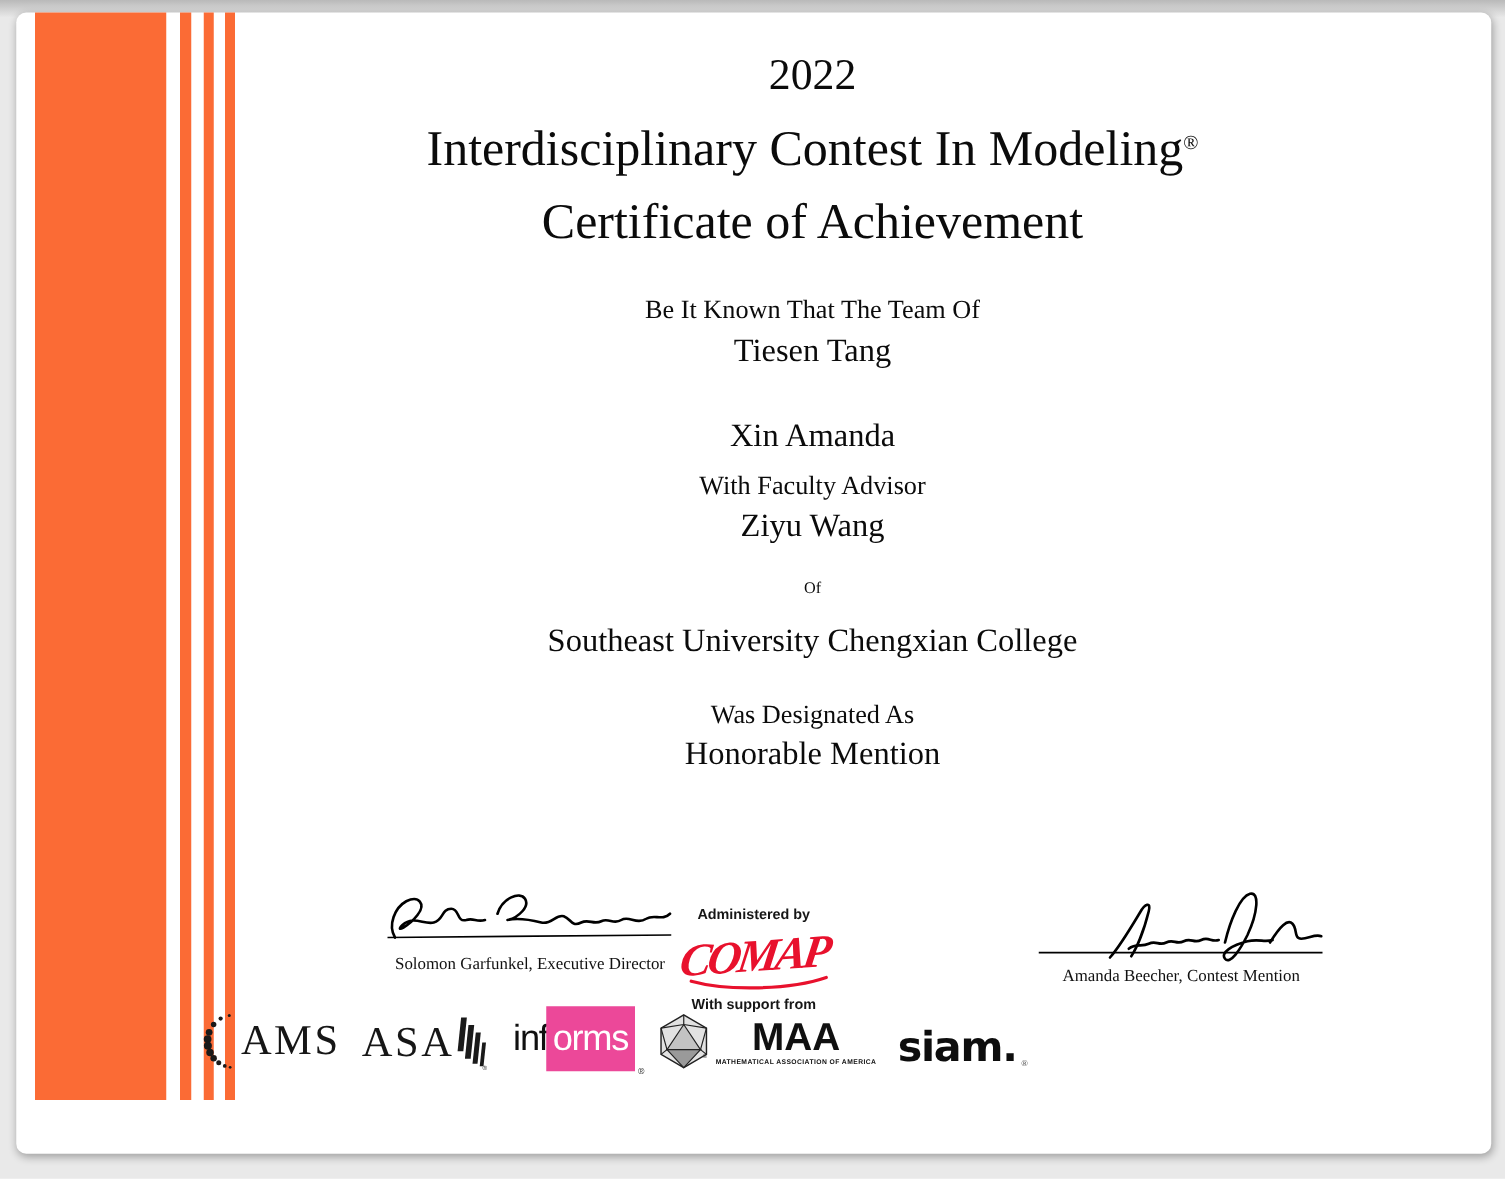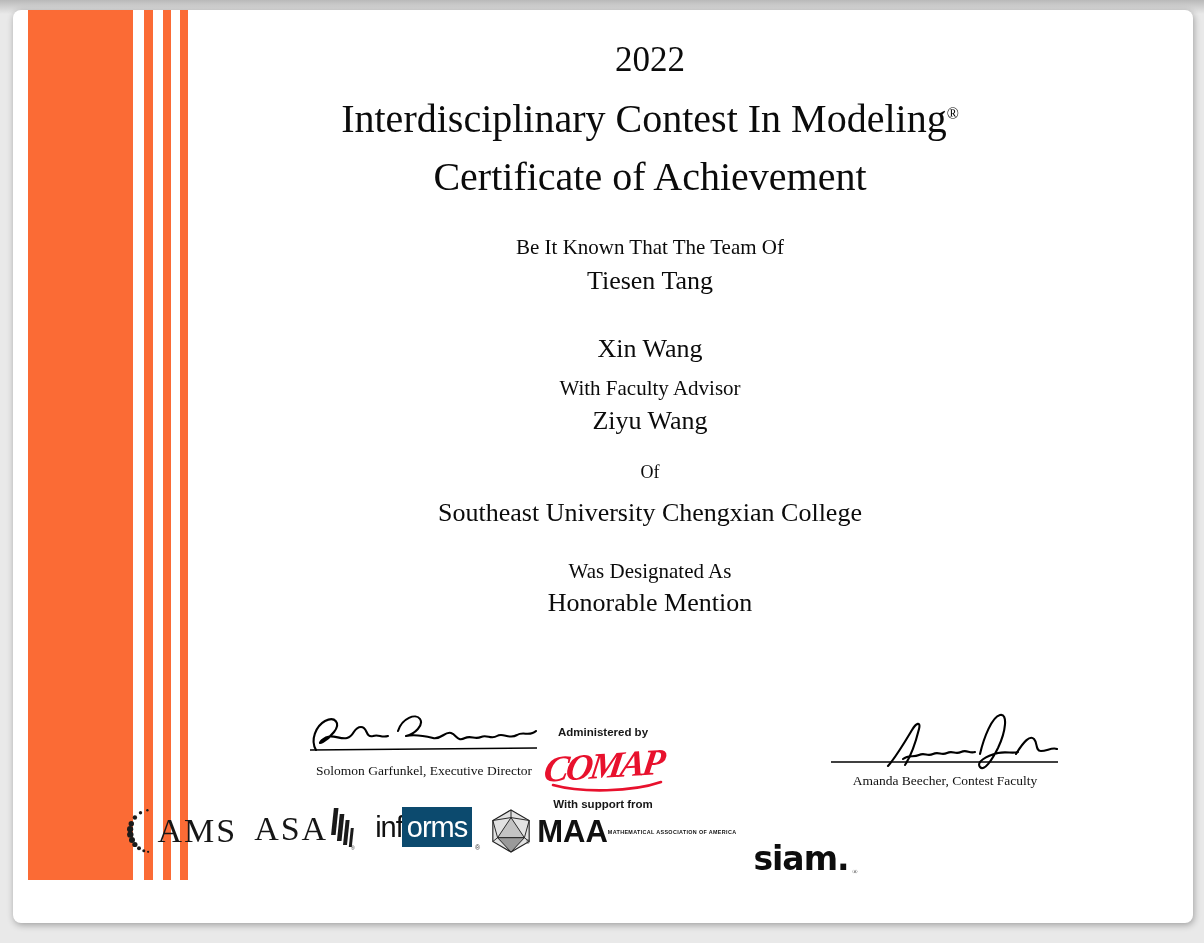--- a/index.html
+++ b/index.html
@@ -24,21 +24,21 @@
   .bar-thin1 { left:131px; width:9px; }
   .bar-thin2 { left:150px; width:8px; }
   .bar-thin3 { left:167px; width:8px; }
 
   .content { position:absolute; left:177px; top:0; width:920px; height:913px; }
   .cline { position:absolute; left:0; width:100%; text-align:center; color:#0b0b0b; line-height:1.05; white-space:nowrap; }
   .fs-year  { font-size:35px; }
   .fs-big   { font-size:40px; }
   .fs-name  { font-size:26px; }
   .fs-small { font-size:21px; }
-  .fs-of    { font-size:18px; }
+  .fs-of    { font-size:13px; }
   .reg-sup  { font-size:16px; vertical-align:13px; letter-spacing:0; }
 
   
   .sig-block { position:absolute; top:700px; text-align:center; }
   .sig-left  { left:295px; width:232px; }
   .sig-right { left:817px; width:230px; }
   .sig-svg { display:block; }
   .sig-label { font-size:13.5px; color:#111; margin-top:1px; white-space:nowrap; }
 
   
@@ -50,34 +50,34 @@
     font-family:"Liberation Serif",serif; font-style:italic; font-weight:bold;
     font-size:37px; letter-spacing:-3px;
     transform:skewX(-12deg) rotate(-4deg);
   }
   .comap-swash { position:absolute; left:2px; bottom:-2px; }
   .support-label { display:block; margin-top:6px; }
 
   
   .logos-row {
     position:absolute; left:10px; top:797px; width:920px; height:50px;
-    display:flex; justify-content:center; align-items:flex-start; gap:17px;
+    display:flex; justify-content:center; align-items:flex-end; gap:17px;
     color:#111;
   }
   .logo-item { display:flex; align-items:center; }
   .serif-logo { font-family:"Liberation Serif",serif; font-size:34px; letter-spacing:2px; color:#161616; }
   .ams-dots { margin-right:2px; }
   .asa-bars { margin-left:2px; }
   .informs { position:relative; display:flex; align-items:center; font-family:"Liberation Sans","DejaVu Sans",sans-serif; font-weight:normal; }
   .informs .inf { font-size:29px; letter-spacing:-1px; color:#101010; }
-  .informs .orms-box { background:#0c4a6e; height:40px; display:flex; align-items:center; padding:0 5px; margin-left:-1px; }
+  .informs .orms-box { background:#ec4899; height:52px; display:flex; align-items:center; padding:0 5px; margin-left:-1px; }
   .informs .orms { font-size:29px; letter-spacing:-1px; color:#ffffff; }
   .informs .reg { position:absolute; right:-8px; bottom:-4px; font-size:7px; color:#333; }
   .maa-group { display:flex; align-items:center; }
-  .maa-col { display:flex; flex-direction:row; align-items:center; margin-left:4px; }
+  .maa-col { display:flex; flex-direction:column; align-items:center; margin-left:4px; }
   .maa-word { font-family:"Liberation Sans","DejaVu Sans",sans-serif; font-weight:bold; font-size:31px; line-height:1; color:#101010; }
   .maa-sub { font-family:"Liberation Sans",sans-serif; font-weight:bold; font-size:5.4px; letter-spacing:.35px; margin-top:2px; white-space:nowrap; color:#101010; }
   .siam-group { position:relative;margin-top:32px; }
   .siam-word { font-family:"DejaVu Sans",sans-serif; font-weight:800; font-size:33px; letter-spacing:-1px; color:#0d0d0d; }
   .siam-reg { position:absolute; right:-9px; bottom:2px; font-size:7px; color:#333; }
 </style>
 </head>
 <body>
 
 <div class="top-strip"></div>
@@ -93,21 +93,21 @@
 
     <div class="cline fs-year" style="top:32px">2022</div>
 
     <div class="cline fs-big" style="top:88px"><span>Interdisciplinary Contest In Modeling</span><span class="reg-sup">®</span></div>
 
     <div class="cline fs-big" style="top:146px">Certificate of Achievement</div>
 
     <div class="cline fs-small" style="top:226px">Be It Known That The Team Of</div>
 
     <div class="cline fs-name" style="top:257px">Tiesen Tang</div>
-    <div class="cline fs-name" style="top:325px">Xin Wang</div>
+    <div class="cline fs-name" style="top:325px">Xin Amanda</div>
 
     <div class="cline fs-name" style="top:397px">Ziyu Wang</div>
     <div class="cline fs-small" style="top:367px">With Faculty Advisor</div>
 
     <div class="cline fs-of" style="top:453px">Of</div>
     <div class="cline fs-name" style="top:489px">Southeast University Chengxian College</div>
 
     <div class="cline fs-small" style="top:550px">Was Designated As</div>
     <div class="cline fs-name" style="top:579px">Honorable Mention</div>
   </div>
@@ -138,21 +138,21 @@
   <div class="sig-block sig-right">
     <svg class="sig-svg" width="230" height="62" viewBox="0 0 230 62">
       <g fill="none" stroke="#000" stroke-width="2.1" stroke-linecap="round" stroke-linejoin="round">
         <path d="M58 56 C66 47 76 30 82 20 C86 13 91 11 89 19 C85 35 79 49 75 55"></path>
         <path d="M73 49 C79 44 83 48 89 45 C95 42 97 47 103 44 C109 41 111 46 117 43 C123 40 125 45 131 42 C137 39 139 44 145 42"></path>
         <path d="M150 44 C154 27 162 7 170 5 C178 3 176 21 168 38 C162 50 154 62 150 57 C146 52 156 46 168 43 C177 41 182 44 188 42"></path>
         <path d="M186 44 C194 31 200 25 204 29 C208 33 205 41 211 41 C217 41 222 37 227 39"></path>
       </g>
       <path d="M1 52 L228 52" stroke="#000" stroke-width="1.4" fill="none"></path>
     </svg>
-    <div class="sig-label">Amanda Beecher, Contest Faculty</div>
+    <div class="sig-label">Amanda Beecher, Contest Mention</div>
   </div>
 
   <div class="logos-row">
 
     <div class="logo-item">
       <svg class="ams-dots" width="38" height="48" viewBox="0 0 38 48">
         <g fill="#1a1a1a">
           <circle cx="30.4" cy="3.3" r="1.2"></circle>
             <circle cx="23.5" cy="5.8" r="1.7"></circle>
           <circle cx="17.9" cy="10.5" r="2.2"></circle>

